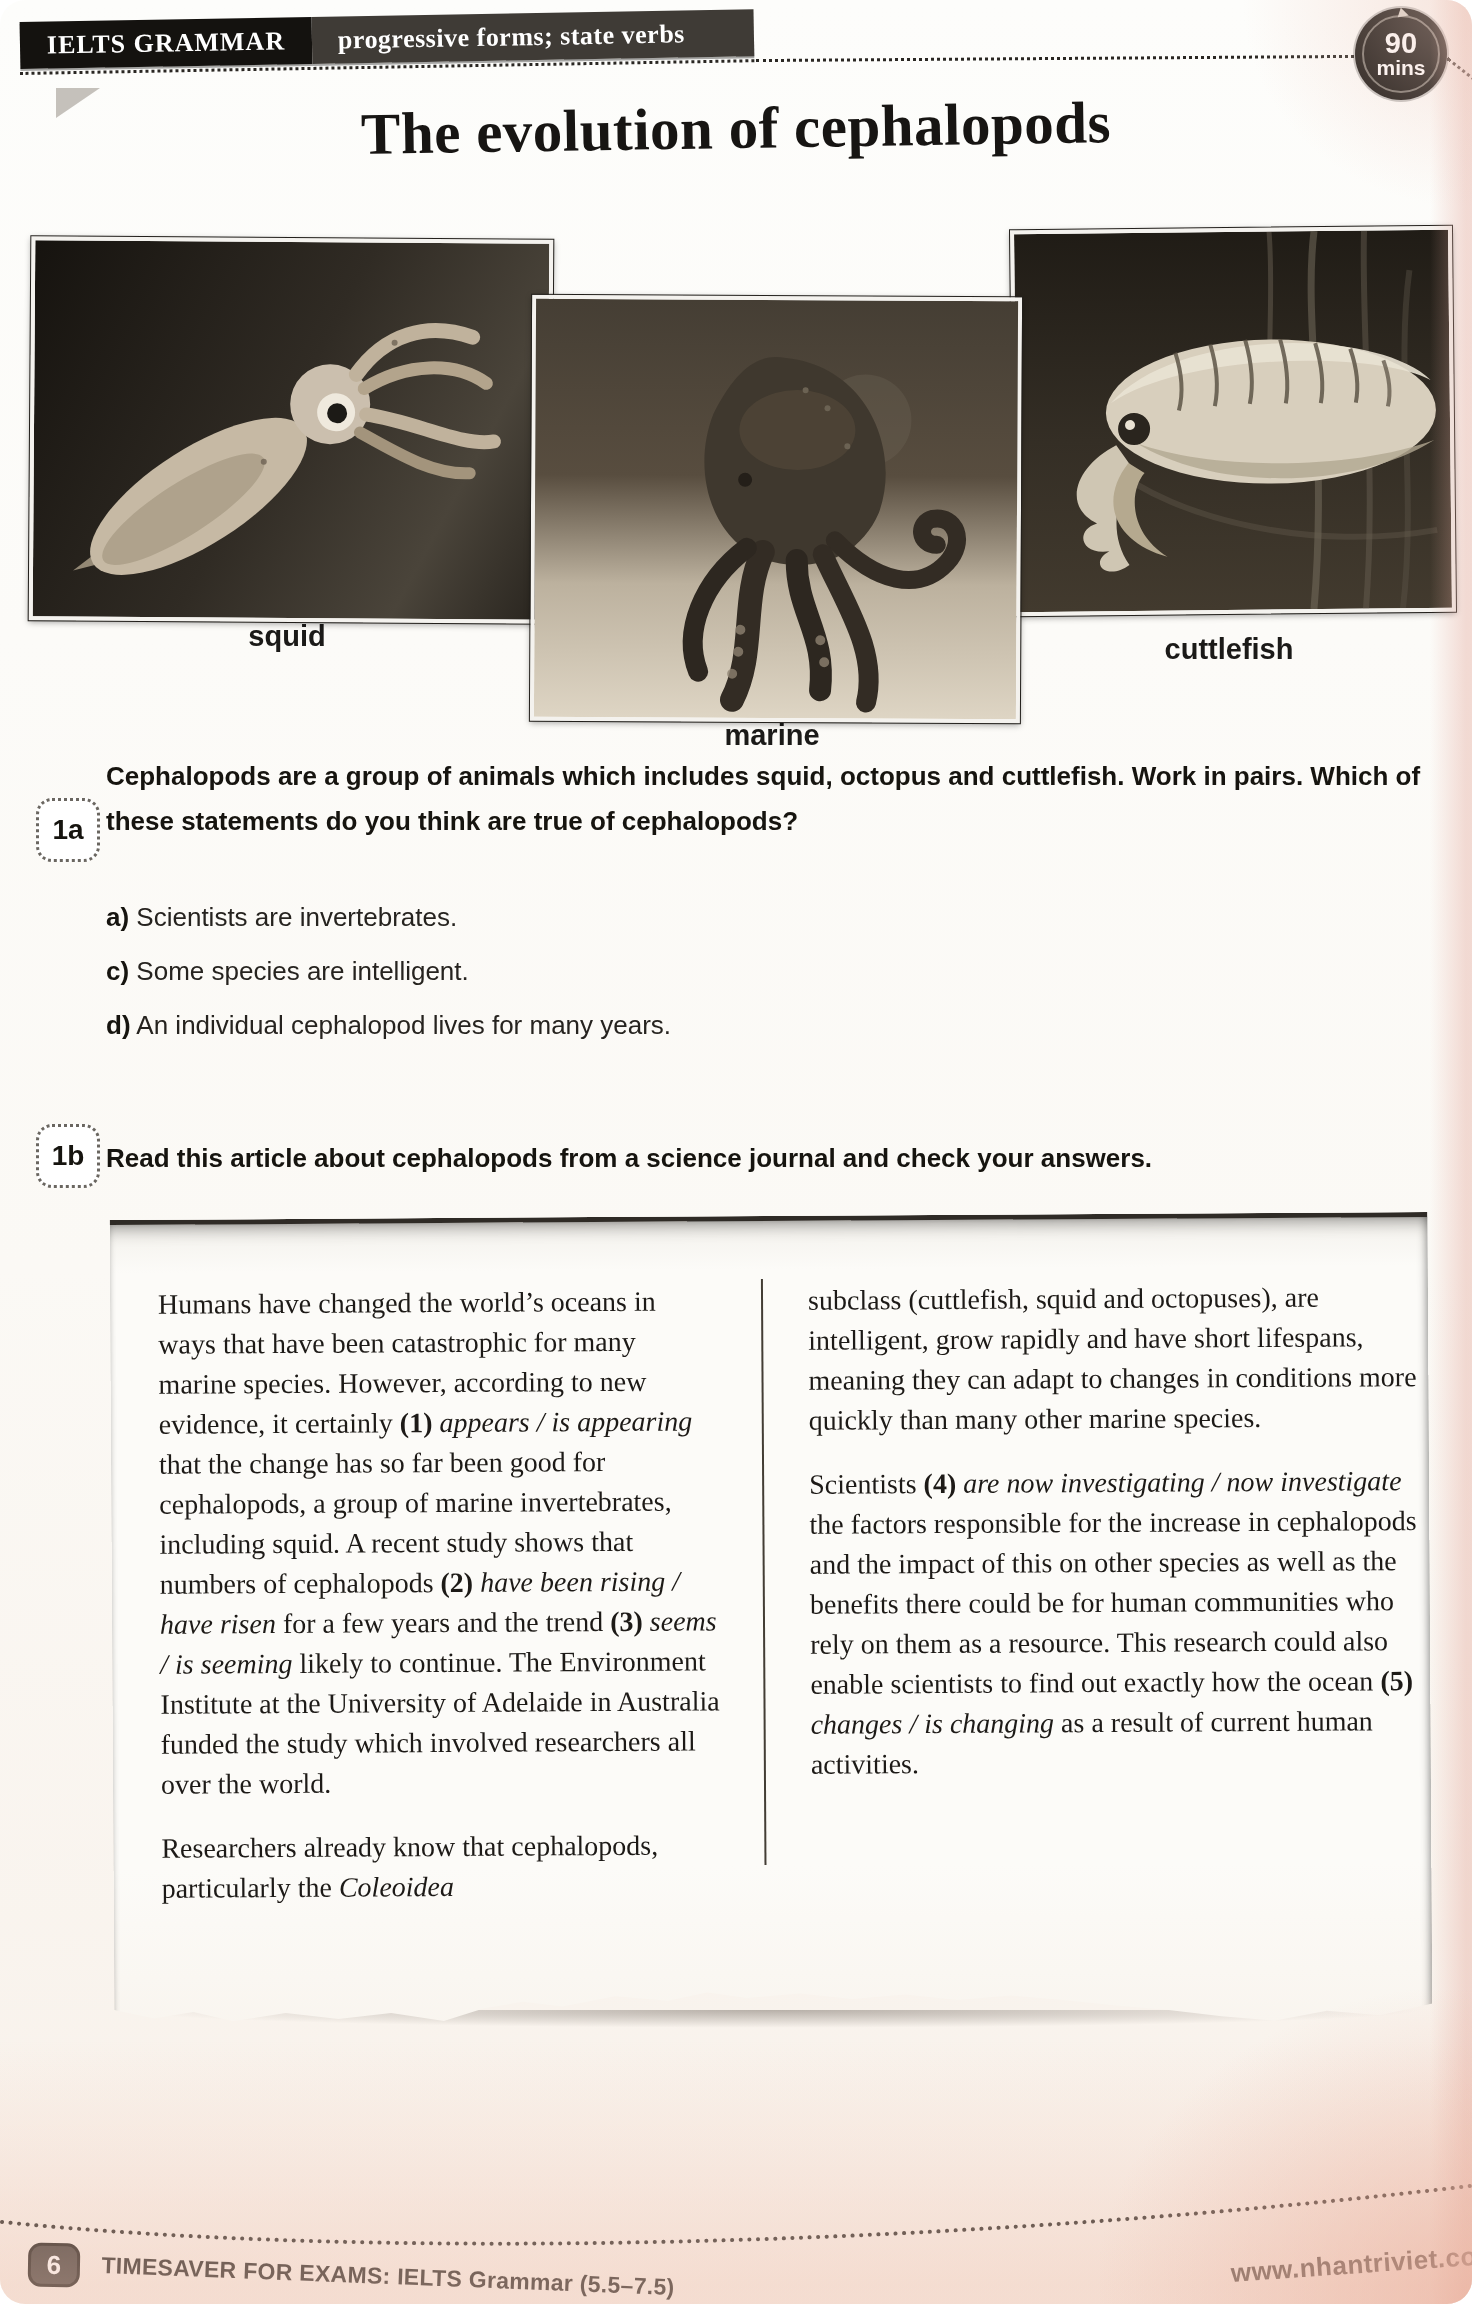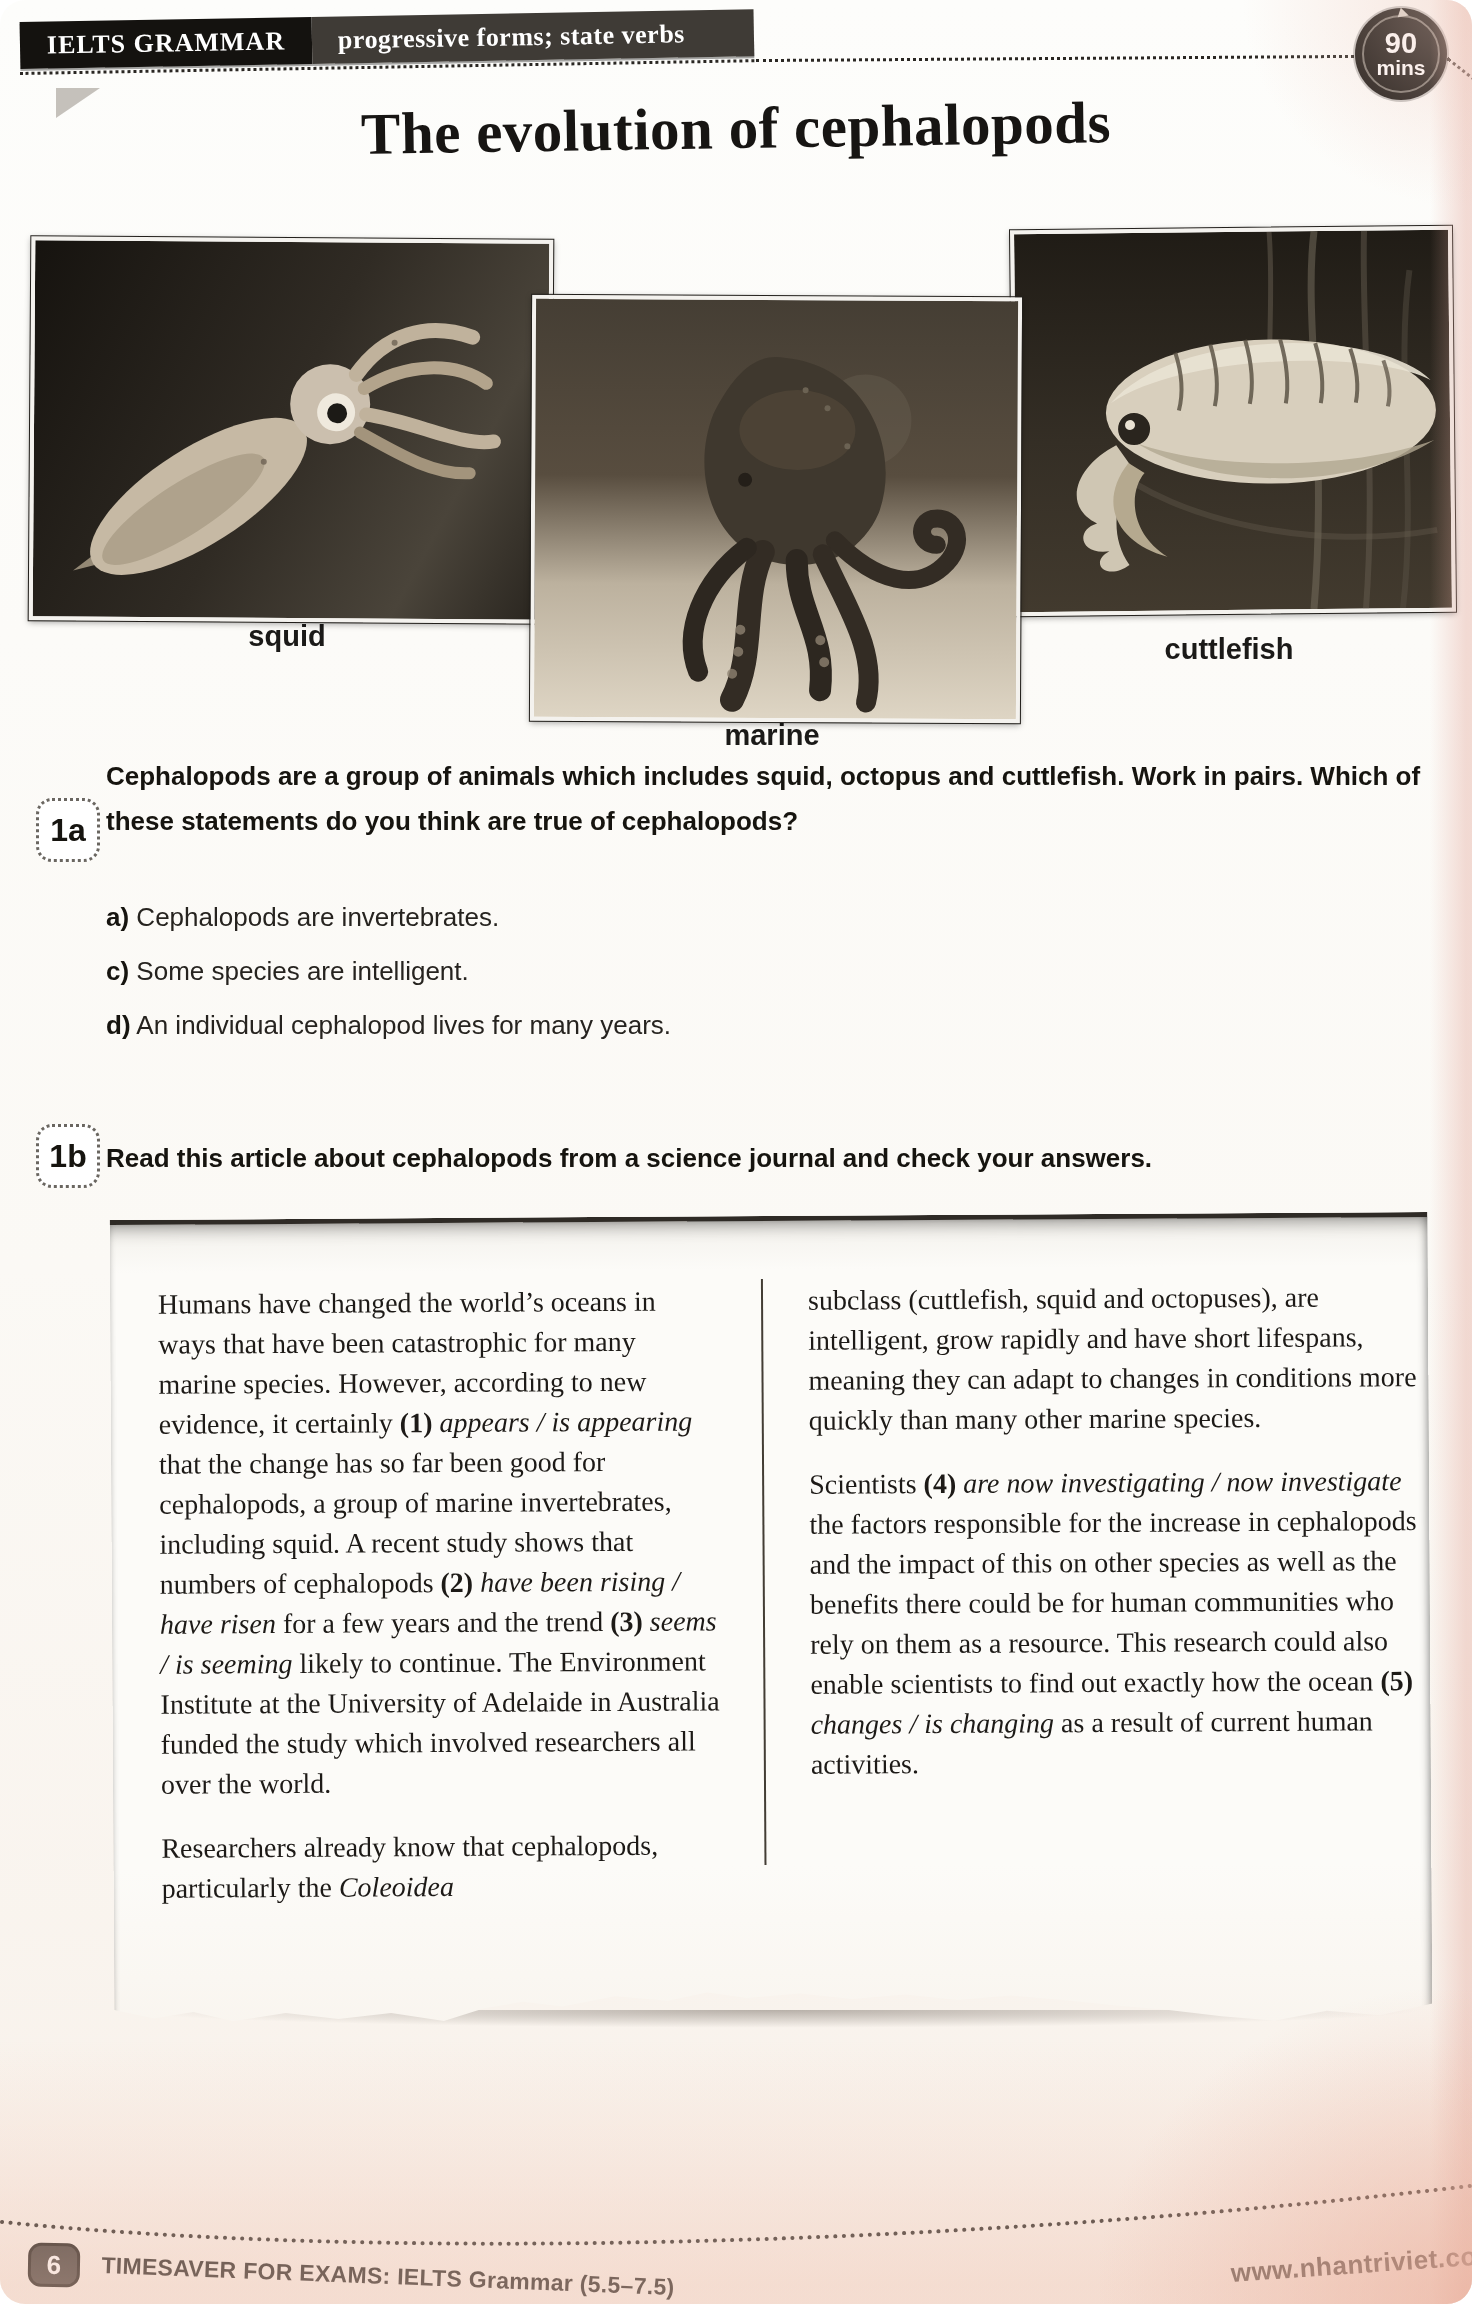--- a/index.html
+++ b/index.html
@@ -50,21 +50,21 @@
   .photo-cuttlefish{left:1012px; top:228px; width:434px; height:378px; transform:rotate(-.6deg);
     background:linear-gradient(180deg,#201c16 0%,#342e25 55%,#423a2e 100%); z-index:1;}
   .caption{font-weight:bold; font-size:29px; color:#1b1a18; text-align:center;}
   .cap-squid{left:30px; top:620px; width:514px;}
   .cap-octopus{left:531px; top:719px; width:482px;}
   .cap-cuttlefish{left:1012px; top:633px; width:434px;}
 
   
   .badge{width:58px; height:58px; border:3px dotted #6a6660; border-radius:16px;
     display:flex; align-items:center; justify-content:center;
-    font-weight:bold; font-size:32px; color:#16140f; background:#fff;}
+    font-weight:bold; font-size:28px; color:#16140f; background:#fff;}
   .badge-1a{left:36px; top:798px;}
   .badge-1b{left:36px; top:1124px;}
   .instr{font-weight:bold; font-size:26px; line-height:45px; color:#16140f;}
   .instr-1a{left:106px; top:754px; width:1336px;}
   .instr-1b{left:106px; top:1136px; width:1336px;}
   .options{left:106px; top:902px; width:1300px;}
   .opt{height:54px; font-size:26px; color:#26231f;}
   .opt b{color:#16140f;}
 
   
@@ -185,21 +185,21 @@
       <circle cx="290" cy="362" r="5" fill="#8d8270" opacity=".8"></circle>
     </svg>
   </div>
   <div class="abs caption cap-squid">squid</div>
   <div class="abs caption cap-octopus">marine</div>
   <div class="abs caption cap-cuttlefish">cuttlefish</div>
 
   <div class="abs badge badge-1a">1a</div>
   <div class="abs instr instr-1a">Cephalopods are a group of animals which includes squid, octopus and cuttlefish. Work in pairs. Which of these statements do you think are true of cephalopods?</div>
   <div class="abs options">
-    <div class="opt"><b>a)</b> <span>Cephalopods are invertebrates.</span></div>
+    <div class="opt"><b>a)</b> <span>Scientists are invertebrates.</span></div>
     <div class="opt"><b>c)</b> <span>Some species are intelligent.</span></div>
     <div class="opt"><b>d)</b> <span>An individual cephalopod lives for many years.</span></div>
   </div>
 
   <div class="abs badge badge-1b">1b</div>
   <div class="abs instr instr-1b">Read this article about cephalopods from a science journal and check your answers.</div>
 
   <div class="abs article-shadow"></div>
   <div class="abs article">
     <div class="col-divider"></div>

